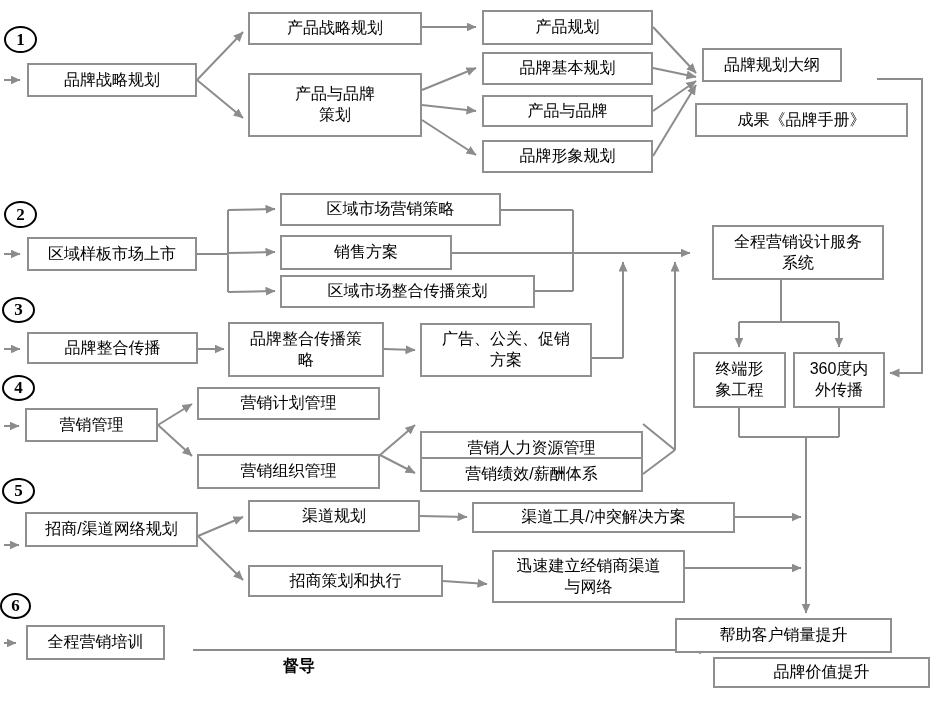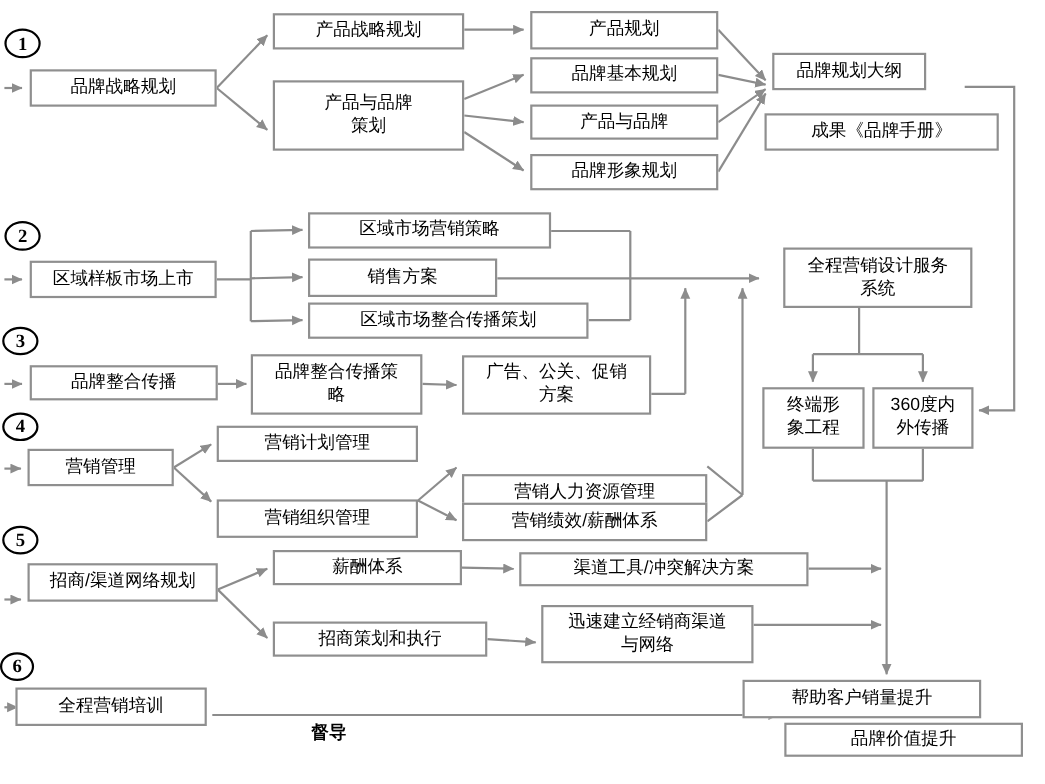--- a/index.html
+++ b/index.html
@@ -127,25 +127,25 @@
   <div class="box" style="left:793px;top:352px;width:92px;height:56px">360度内
 外传播</div>
 
   <div class="box" style="left:25px;top:408px;width:133px;height:34px">营销管理</div>
   <div class="box" style="left:197px;top:387px;width:183px;height:33px">营销计划管理</div>
   <div class="box" style="left:197px;top:454px;width:183px;height:35px">营销组织管理</div>
   <div class="box" style="left:420px;top:431px;width:223px;height:35px">营销人力资源管理</div>
   <div class="box" style="left:420px;top:457px;width:223px;height:35px">营销绩效/薪酬体系</div>
 
   <div class="box" style="left:25px;top:512px;width:173px;height:35px">招商/渠道网络规划</div>
-  <div class="box" style="left:248px;top:500px;width:172px;height:32px">薪酬体系</div>
+  <div class="box" style="left:248px;top:500px;width:172px;height:32px">渠道规划</div>
   <div class="box" style="left:472px;top:502px;width:263px;height:31px">渠道工具/冲突解决方案</div>
   <div class="box" style="left:248px;top:565px;width:195px;height:32px">招商策划和执行</div>
   <div class="box" style="left:492px;top:550px;width:193px;height:53px">迅速建立经销商渠道
 与网络</div>
 
-  <div class="box" style="left:14px;top:625px;width:174px;height:35px">全程营销培训</div>
+  <div class="box" style="left:26px;top:625px;width:139px;height:35px">全程营销培训</div>
   <div class="box" style="left:675px;top:618px;width:217px;height:35px">帮助客户销量提升</div>
   <div class="box" style="left:713px;top:657px;width:217px;height:31px">品牌价值提升</div>
 
   <div class="floatlabel" style="left:283px;top:656px">督导</div>
 
 </div>
 
 </body></html>

